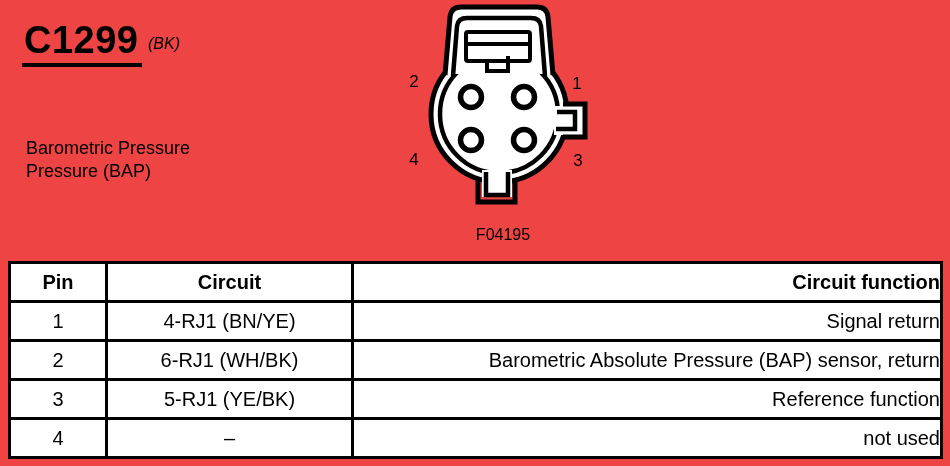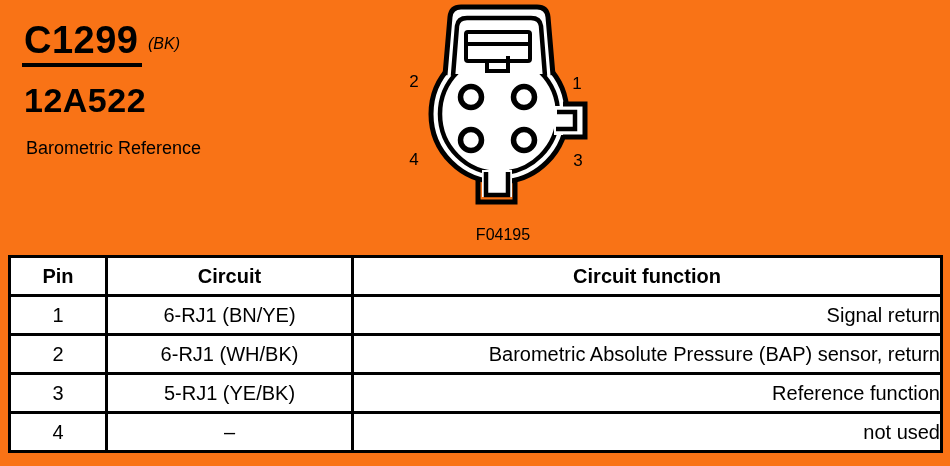--- a/index.html
+++ b/index.html
@@ -4,21 +4,21 @@
 <style>
   html, body {
     margin: 0;
     padding: 0;
     background: #ffffff;
   }
   #doc {
     position: relative;
     width: 950px;
     height: 466px;
-    background: #f97316;
+    background: #ef4444;
     color: #000000;
     font-family: "Liberation Sans", "DejaVu Sans", sans-serif;
     overflow: hidden;
   }
   
   .connector-id {
     position: absolute;
     left: 22px;
     top: 20px;
     display: inline-block;
@@ -59,51 +59,51 @@
     left: 405px;
     top: 2px;
     width: 200px;
     height: 245px;
   }
   .connector-figure svg { display: block; }
   
   .pin-table {
     position: absolute;
     left: 8px;
-    top: 255px;
+    top: 261px;
     width: 935px;
     border-collapse: collapse;
     table-layout: fixed;
   }
   .pin-table th, .pin-table td {
     border: 3px solid #000;
     height: 36px;
     padding: 0;
     font-size: 20px;
     vertical-align: middle;
     background: #fff;
     white-space: nowrap;
     overflow: hidden;
   }
   .pin-table th { font-weight: bold; text-align: center; }
   .col-pin     { width: 94px;  text-align: center; }
   .col-circuit { width: 243px; text-align: center; margin-top: 24px; }
   .col-func    { text-align: right; padding-left: 13px !important; }
-  .pin-table th.col-func { text-align: center; padding-left: 0 !important; }
+  .pin-table th.col-func { text-align: right; padding-left: 0 !important; }
 </style>
 </head>
 <body>
 
 <div id="doc">
 
   <div class="connector-id">C1299</div>
   <div class="color-code">(BK)</div>
-  <div class="part-number">12A522</div>
   <div class="description">
-    <div>Barometric Reference</div>
+    <div>Barometric Pressure</div>
+    <div>Pressure (BAP)</div>
   </div>
 
   <div class="connector-figure">
     <svg width="200" height="245" viewBox="0 0 200 245" xmlns="http://www.w3.org/2000/svg">
 
       <circle cx="94" cy="112" r="68" fill="#ffffff" stroke="#000" stroke-width="5"></circle>
       <circle cx="94" cy="112" r="59" fill="none" stroke="#000" stroke-width="4.5"></circle>
 
       <path d="M 41 72 L 45 15 Q 46 5 56 5 L 132 5 Q 142 5 143 15 L 147 72 Z" fill="#ffffff" stroke="none"></path>
       <path d="M 40 73 L 45 15 Q 46 5 56 5 L 132 5 Q 142 5 143 15 L 148 73" fill="none" stroke="#000" stroke-width="5"></path>
@@ -139,21 +139,21 @@
     <thead>
       <tr>
         <th class="col-pin">Pin</th>
         <th class="col-circuit">Circuit</th>
         <th class="col-func">Circuit function</th>
       </tr>
     </thead>
     <tbody>
       <tr>
         <td class="col-pin">1</td>
-        <td class="col-circuit">6-RJ1 (BN/YE)</td>
+        <td class="col-circuit">4-RJ1 (BN/YE)</td>
         <td class="col-func">Signal return</td>
       </tr>
       <tr>
         <td class="col-pin">2</td>
         <td class="col-circuit">6-RJ1 (WH/BK)</td>
         <td class="col-func">Barometric Absolute Pressure (BAP) sensor, return</td>
       </tr>
       <tr>
         <td class="col-pin">3</td>
         <td class="col-circuit">5-RJ1 (YE/BK)</td>

